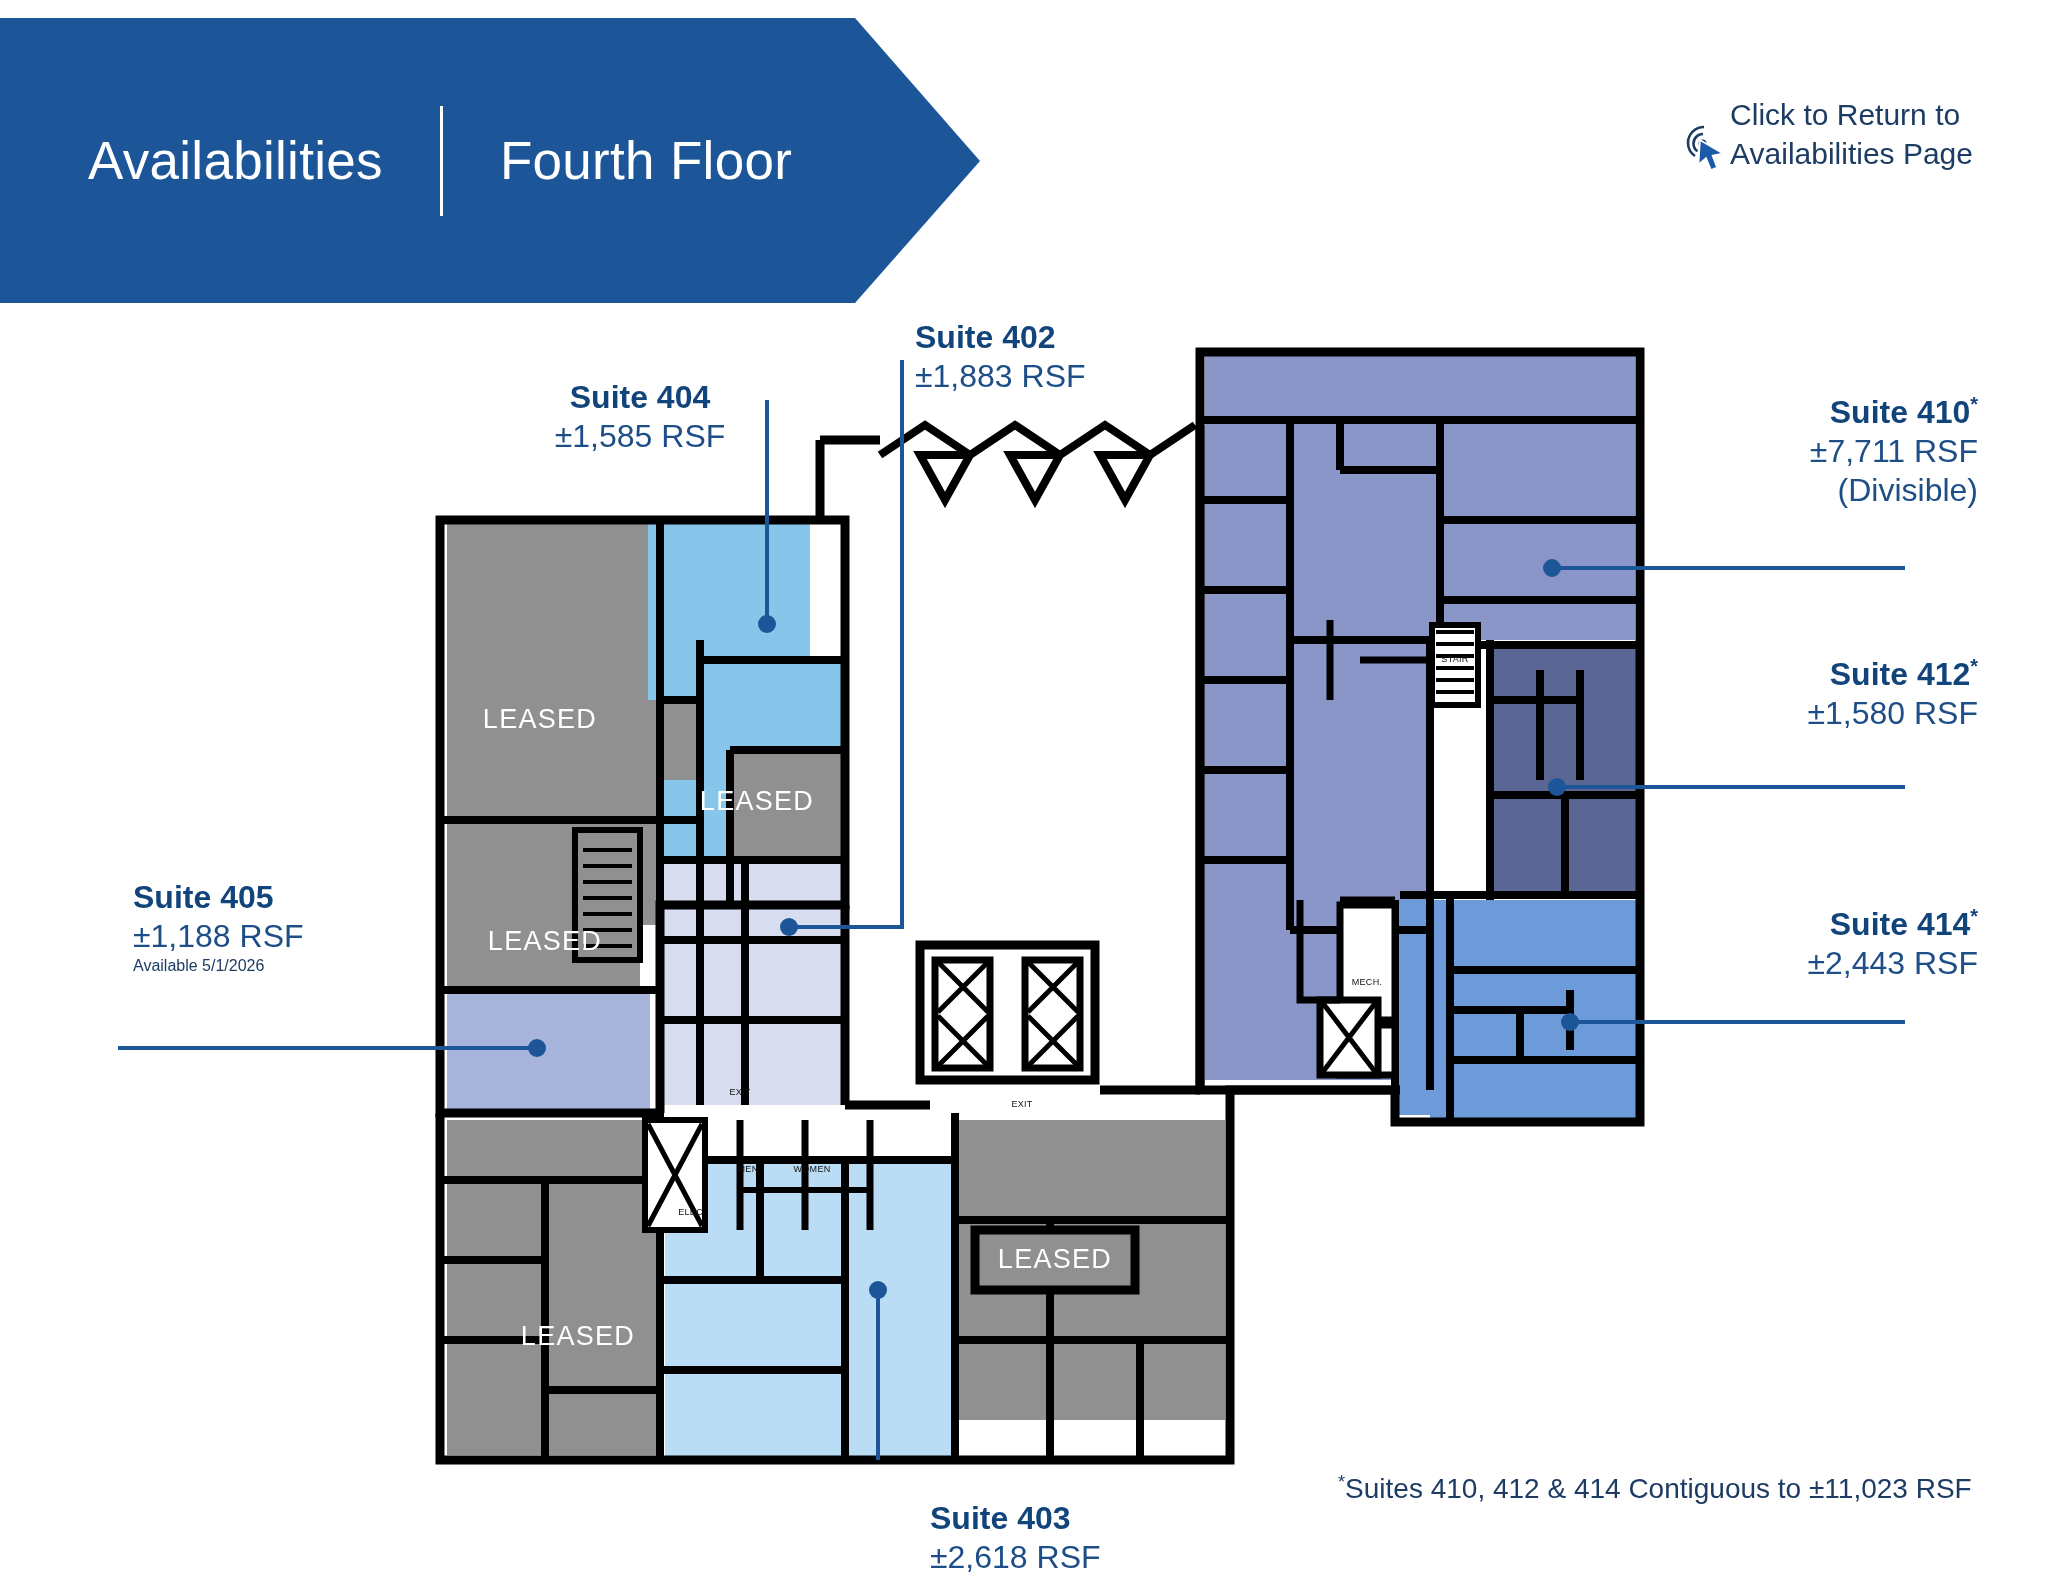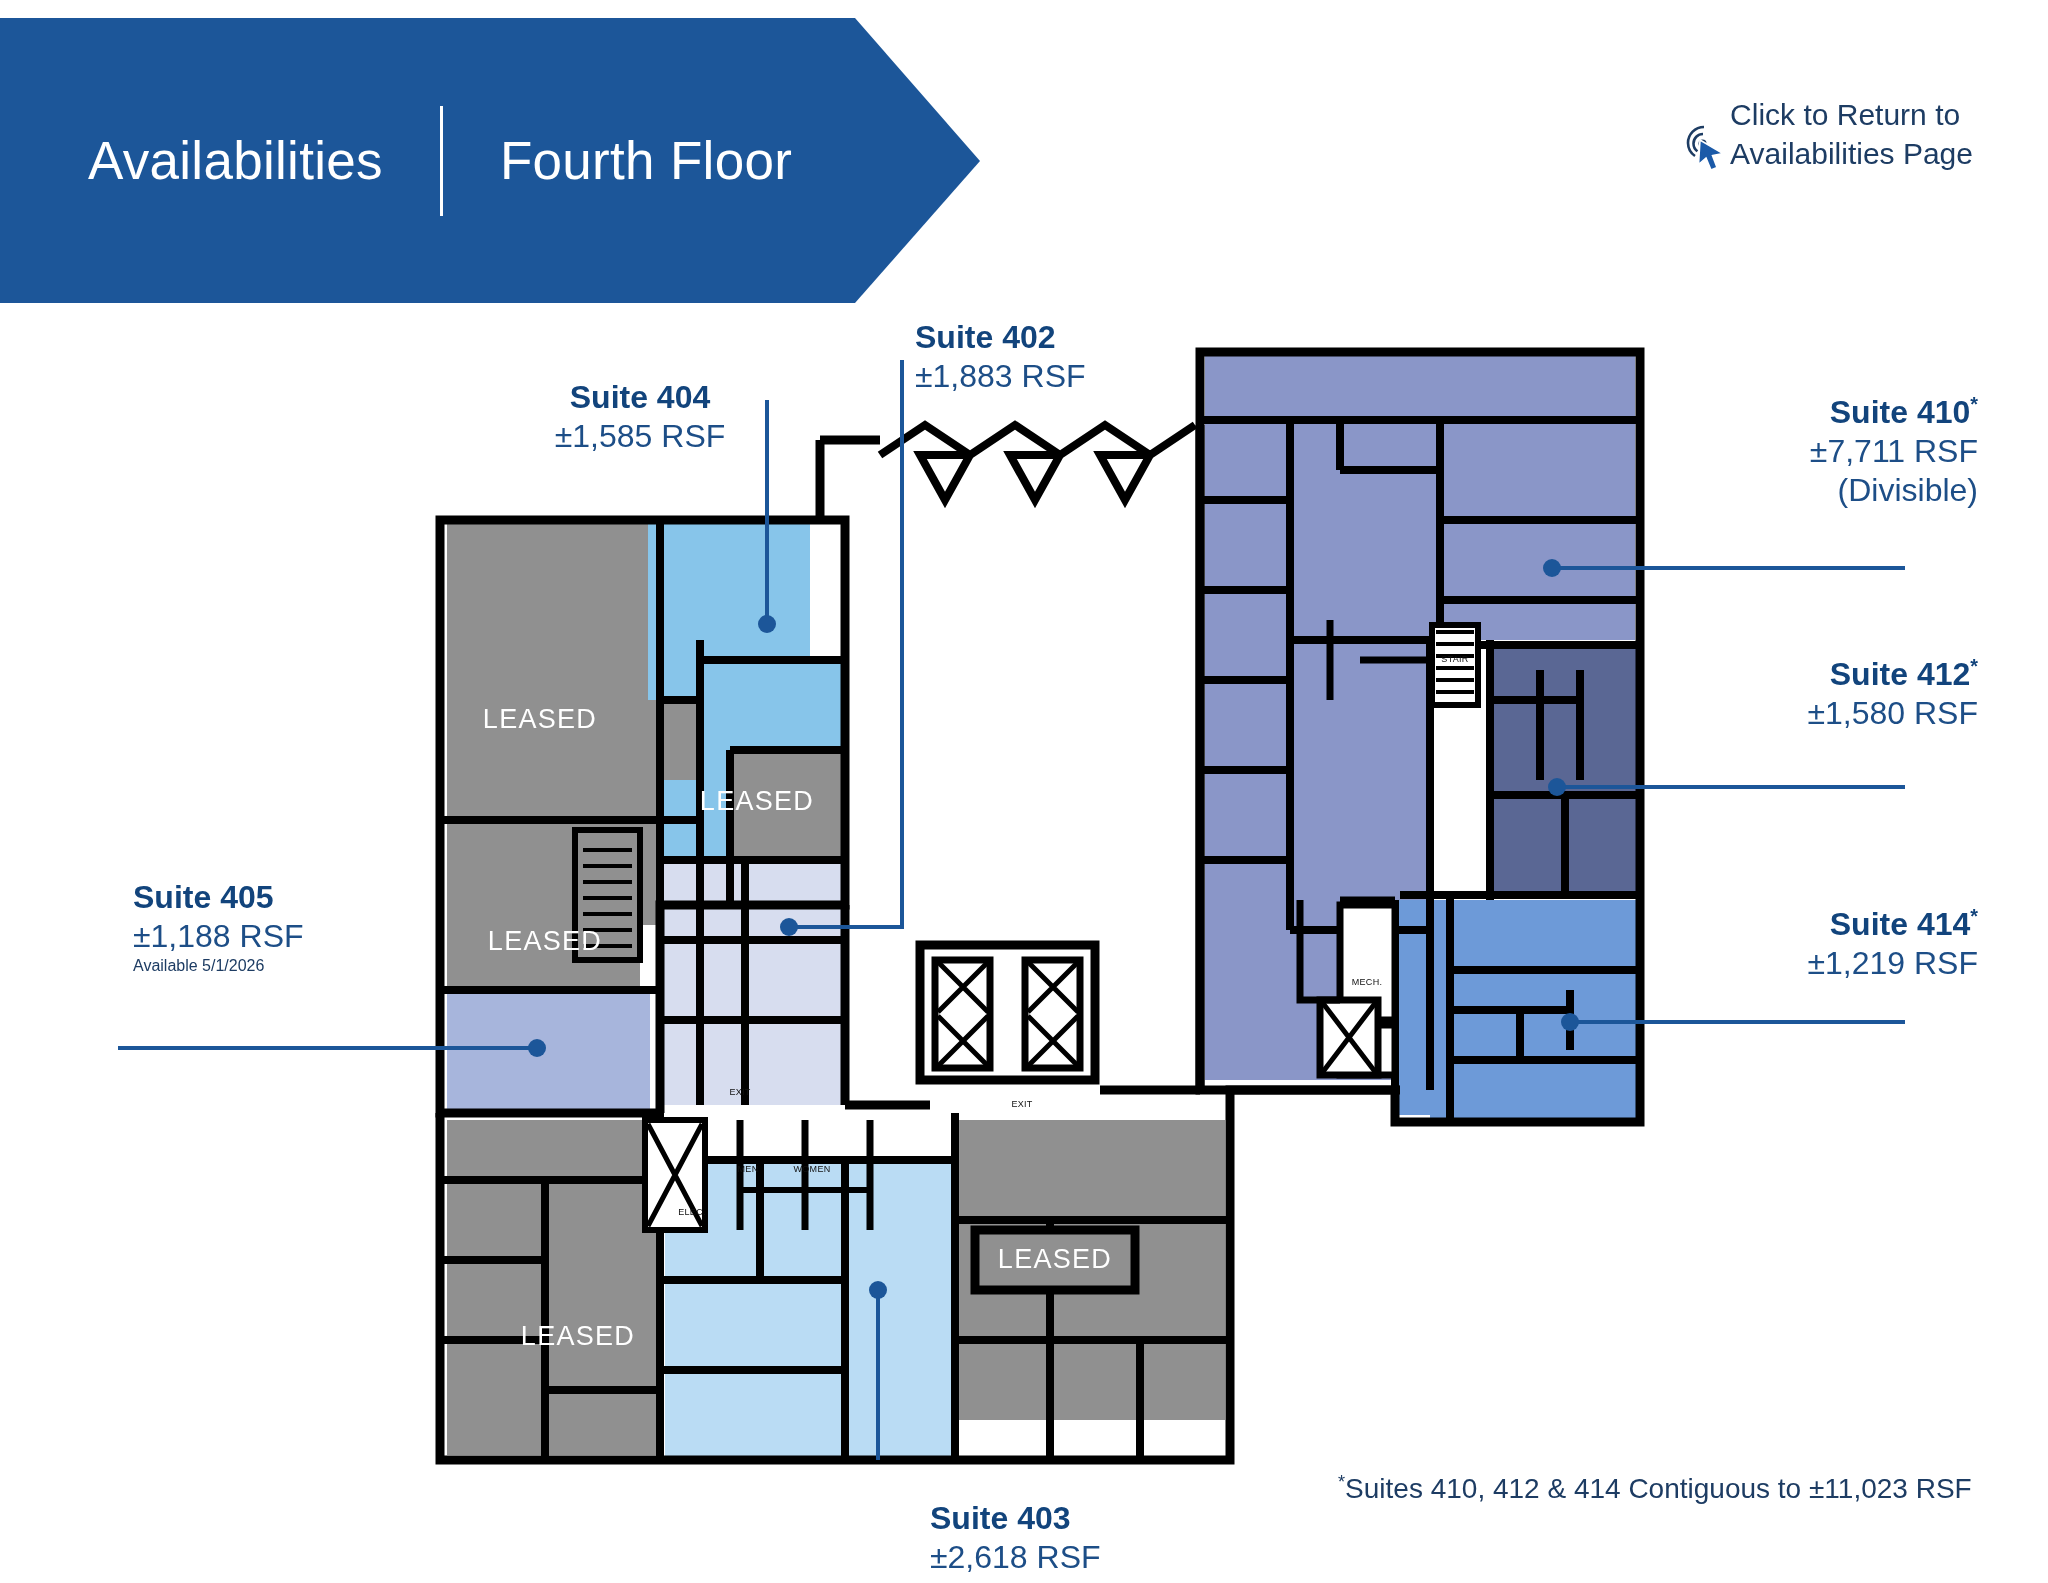--- a/index.html
+++ b/index.html
@@ -323,16 +323,16 @@
   <div class="suite-sub">(Divisible)</div>
 </div>
 
 <div class="suite-label align-right" style="left:1578px;top:655px;width:400px;">
   <div class="suite-name"><span>Suite 412</span><sup>*</sup></div>
   <div class="suite-area">±1,580 RSF</div>
 </div>
 
 <div class="suite-label align-right" style="left:1578px;top:905px;width:400px;">
   <div class="suite-name"><span>Suite 414</span><sup>*</sup></div>
-  <div class="suite-area">±1,219 RSF</div>
+  <div class="suite-area">±2,443 RSF</div>
 </div>
 
 <div id="footnote"><sup>*</sup><span>Suites 410, 412 &amp; 414 Contiguous to ±11,023 RSF</span></div>
 
 </body></html>

